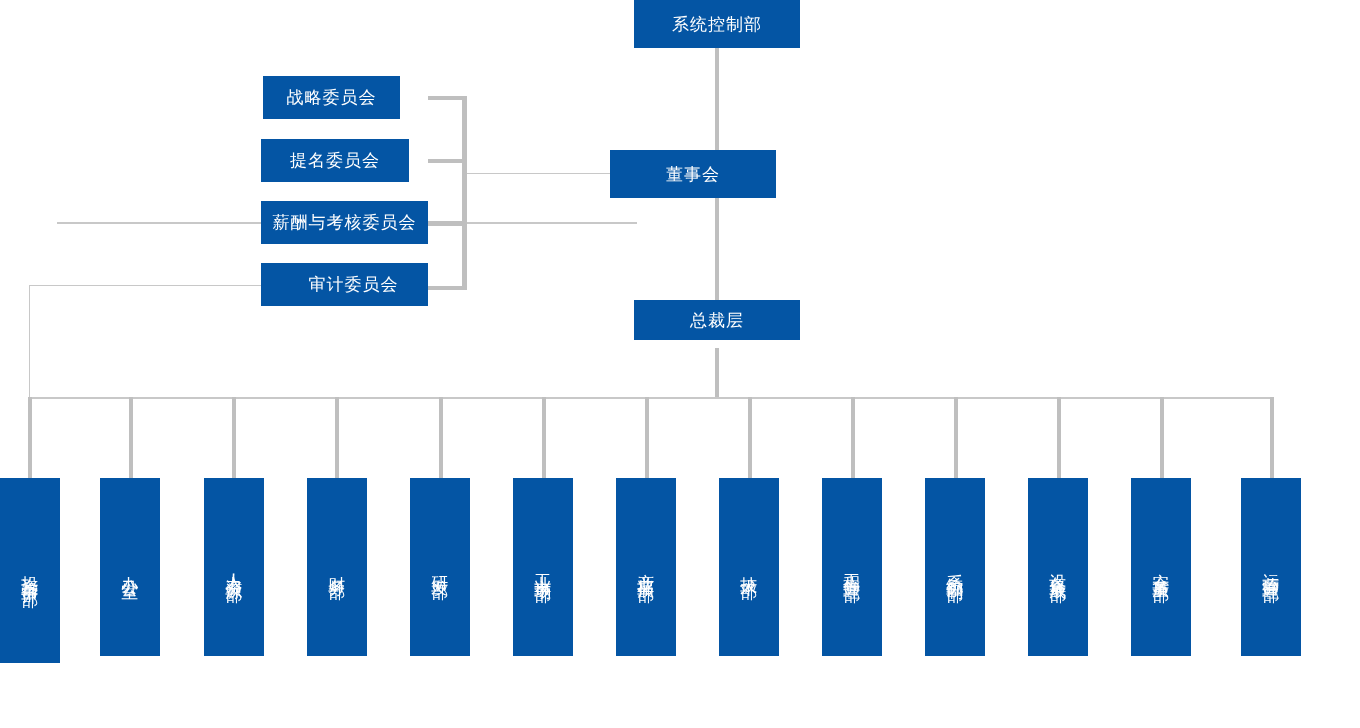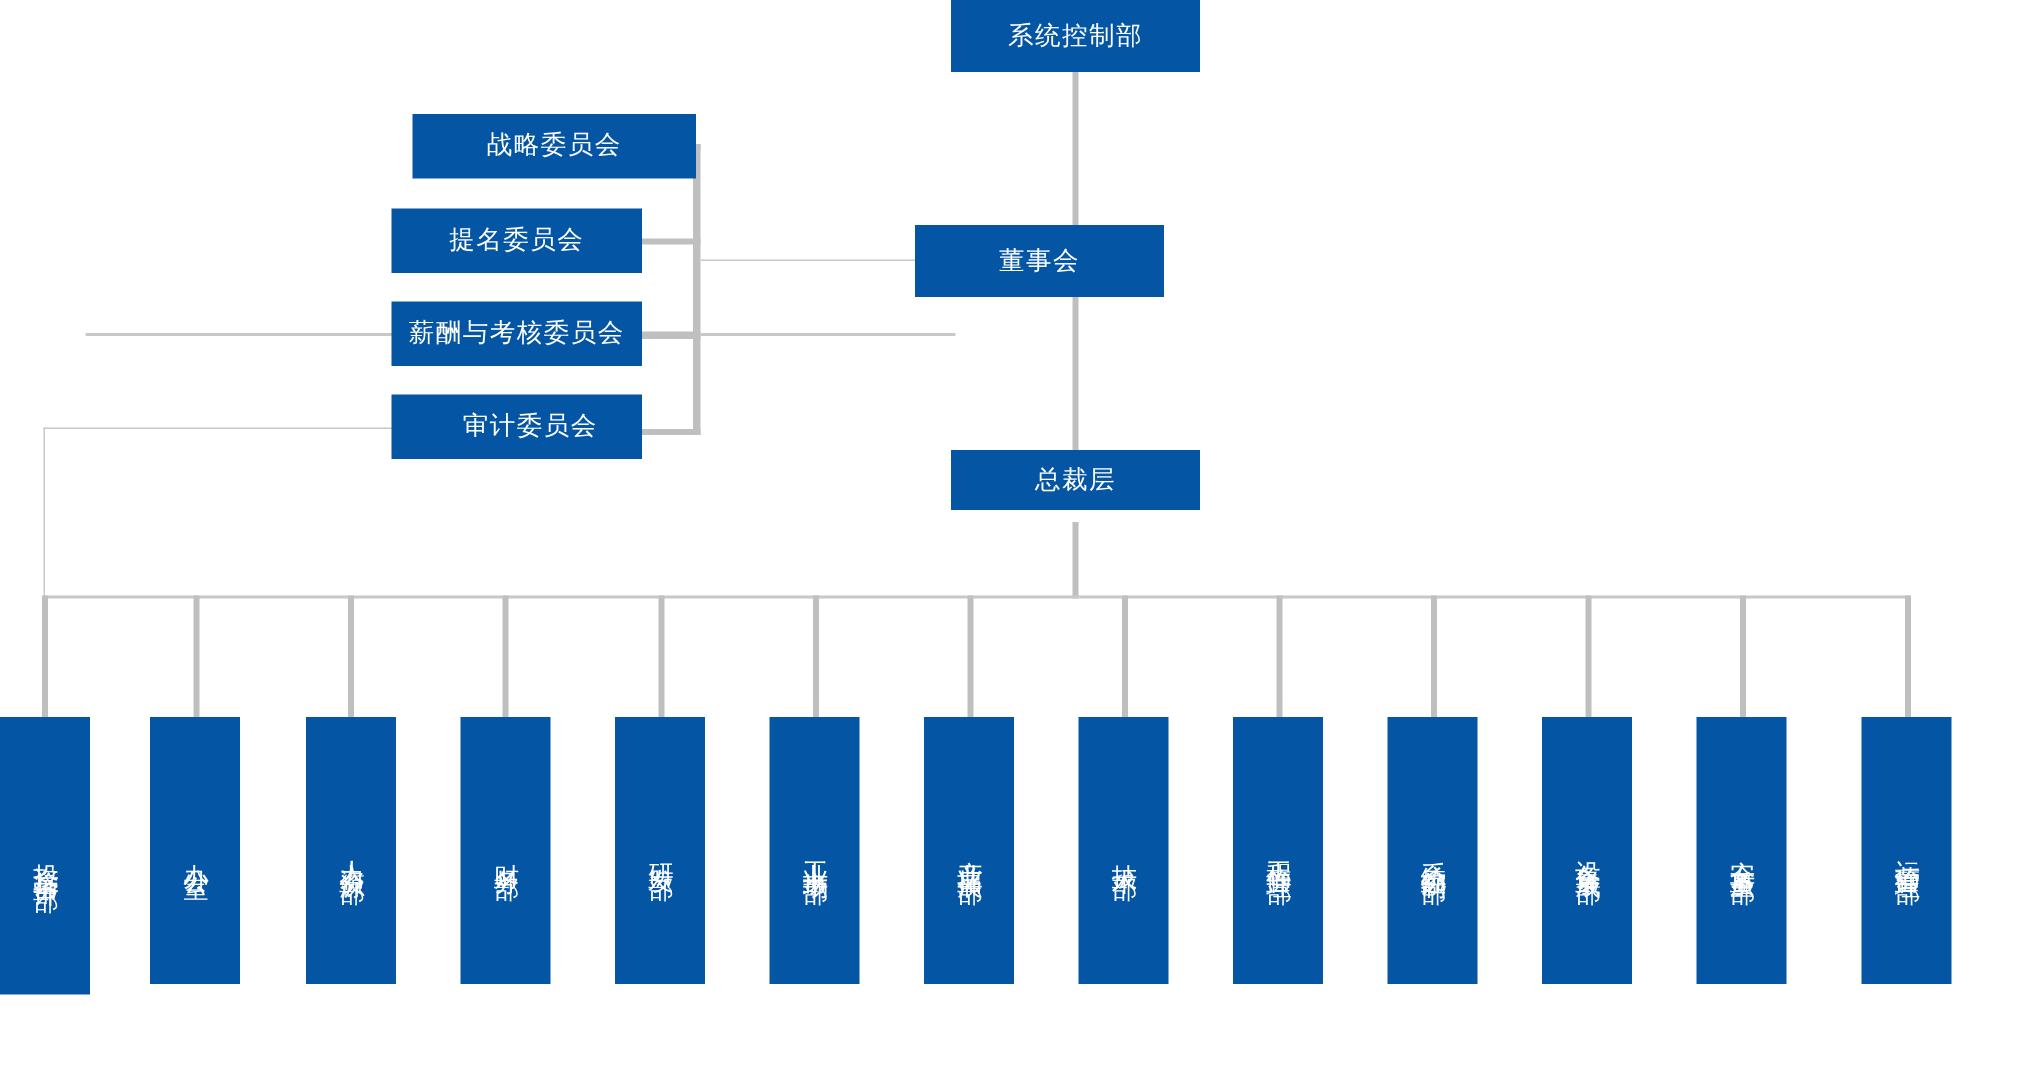--- a/index.html
+++ b/index.html
@@ -104,23 +104,23 @@
   <div class="line" style="left:1057px; top:397px; width:4px; height:81px;"></div>
   <div class="line" style="left:1160px; top:397px; width:4px; height:81px;"></div>
   <div class="line" style="left:1270px; top:397px; width:4px; height:81px;"></div>
 
   <div class="node node-h" style="left:634px; top:0px; width:166px; height:48px;">系统控制部</div>
 
   <div class="node node-h" style="left:610px; top:150px; width:166px; height:48px;">董事会</div>
 
   <div class="node node-h" style="left:634px; top:300px; width:166px; height:40px;">总裁层</div>
 
-  <div class="node node-h" style="left:275px; top:76px; width:189px; height:43px;">战略委员会</div>
+  <div class="node node-h" style="left:263px; top:76px; width:137px; height:43px;">战略委员会</div>
 
-  <div class="node node-h" style="left:261px; top:139px; width:167px; height:43px;">提名委员会</div>
+  <div class="node node-h" style="left:261px; top:139px; width:148px; height:43px;">提名委员会</div>
 
   <div class="node node-h" style="left:261px; top:201px; width:167px; height:43px;">薪酬与考核委员会</div>
 
   <div class="node node-h" style="left:261px; top:263px; width:167px; height:43px;padding-left:24px;">审计委员会</div>
 
   <div class="node node-v" style="left:0px; top:478px; width:60px; height:185px;">
     <span>投资与审计部</span>
   </div>
 
   <div class="node node-v" style="left:100px; top:478px; width:60px; height:178px;">

